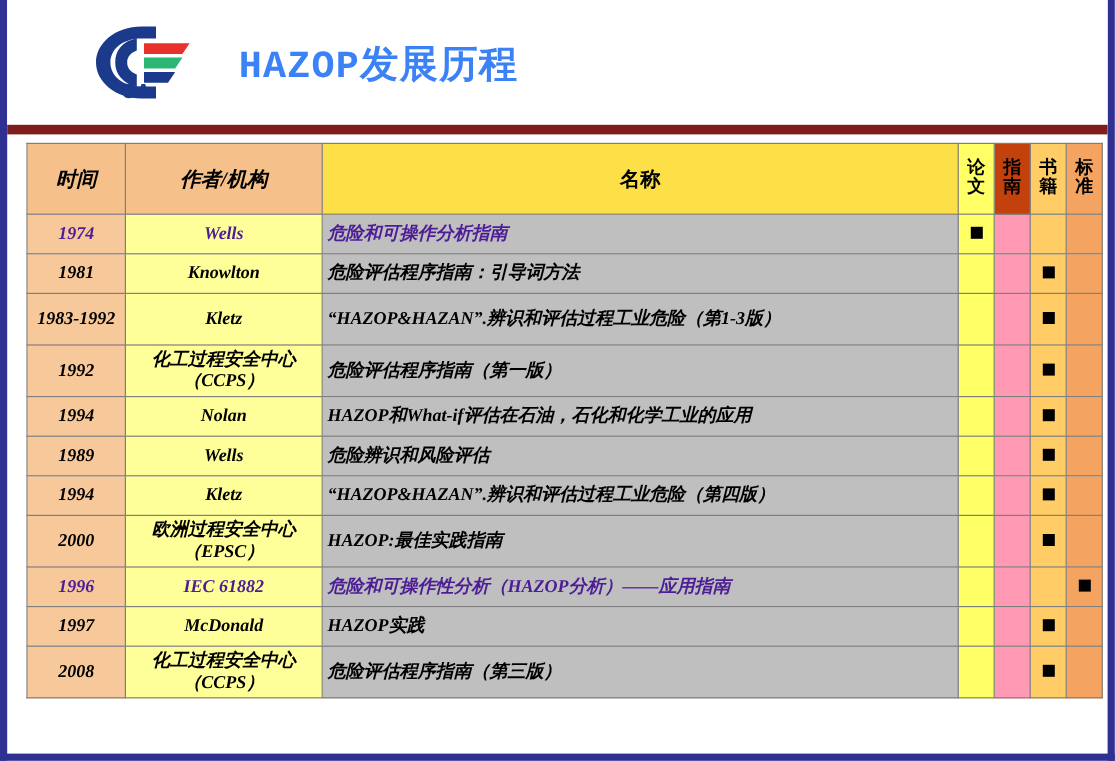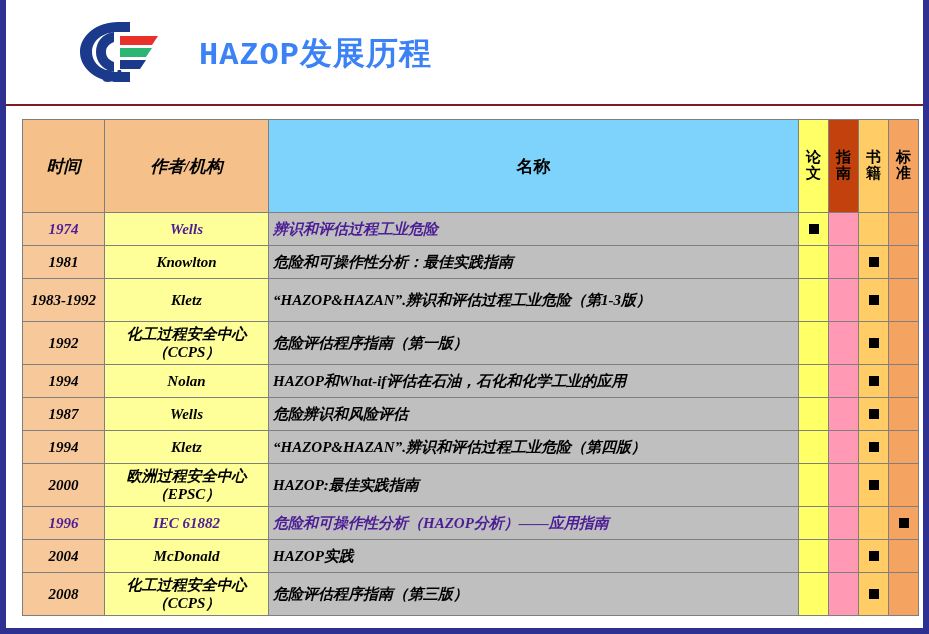--- a/index.html
+++ b/index.html
@@ -22,21 +22,21 @@
     box-sizing: border-box;
     border-left: 6px solid #2e3192;
     border-right: 6px solid #2e3192;
     border-bottom: 6px solid #2e3192;
     border-top: none;
   }
   
   .header {
     position: relative;
     height: 104px;
-    border-bottom: 2px solid #7f1d1d;
+    border-bottom: 8px solid #7f1d1d;
     background: #ffffff;
   }
   .logo {
     position: absolute;
     left: 66px;
     top: 18px;
     width: 92px;
     height: 68px;
   }
   .title {
@@ -70,30 +70,30 @@
   thead th {
     background: #f5c08a;
     font-weight: bold;
     font-style: italic;
     text-align: center;
     height: 54px;
     font-size: 17px;
     color: #000000;
   }
   thead th.name-col {
-    background: #7dd3fc;
+    background: #fde047;
     font-style: normal;
     font-weight: bold;
   }
   thead th.mark-col {
     width: 30px;
     font-style: normal;
     font-size: 15px;
     line-height: 1.05;
-    padding: 19px 2px;
+    padding: 2px 2px;
     margin-left: 24px;
   }
   thead th.mark-lunwen { background: #ffff66; }
   thead th.mark-zhinan { background: #c2410c; }
   thead th.mark-shuji  { background: #ffcc66; }
   thead th.mark-biaozhun { background: #f4a460; }
 
   td.time-col {
     background: #f7c89a;
     width: 82px;
@@ -182,30 +182,30 @@
           <th class="mark-col mark-lunwen"><span>论文</span></th>
           <th class="mark-col mark-zhinan"><span>指南</span></th>
           <th class="mark-col mark-shuji"><span>书籍</span></th>
           <th class="mark-col mark-biaozhun"><span>标准</span></th>
         </tr>
       </thead>
       <tbody>
           <tr class="hl">
             <td class="time-col">1974</td>
             <td class="author-col">Wells</td>
-            <td class="name-col">辨识和评估过程工业危险</td>
+            <td class="name-col">危险和可操作分析指南</td>
             <td class="mark m-lunwen"><span class="sq"></span></td>
             <td class="mark m-zhinan"><span class="sq hidden"></span></td>
             <td class="mark m-shuji"><span class="sq hidden"></span></td>
             <td class="mark m-biaozhun"><span class="sq hidden"></span></td>
           </tr>
           <tr>
             <td class="time-col">1981</td>
             <td class="author-col">Knowlton</td>
-            <td class="name-col">危险和可操作性分析：最佳实践指南</td>
+            <td class="name-col">危险评估程序指南：引导词方法</td>
             <td class="mark m-lunwen"><span class="sq hidden"></span></td>
             <td class="mark m-zhinan"><span class="sq hidden"></span></td>
             <td class="mark m-shuji"><span class="sq"></span></td>
             <td class="mark m-biaozhun"><span class="sq hidden"></span></td>
           </tr>
           <tr class="tall">
             <td class="time-col">1983-1992</td>
             <td class="author-col">Kletz</td>
             <td class="name-col">“HAZOP&amp;HAZAN”.辨识和评估过程工业危险（第1-3版）</td>
             <td class="mark m-lunwen"><span class="sq hidden"></span></td>
@@ -225,21 +225,21 @@
           <tr>
             <td class="time-col">1994</td>
             <td class="author-col">Nolan</td>
             <td class="name-col">HAZOP和What-if评估在石油，石化和化学工业的应用</td>
             <td class="mark m-lunwen"><span class="sq hidden"></span></td>
             <td class="mark m-zhinan"><span class="sq hidden"></span></td>
             <td class="mark m-shuji"><span class="sq"></span></td>
             <td class="mark m-biaozhun"><span class="sq hidden"></span></td>
           </tr>
           <tr>
-            <td class="time-col">1987</td>
+            <td class="time-col">1989</td>
             <td class="author-col">Wells</td>
             <td class="name-col">危险辨识和风险评估</td>
             <td class="mark m-lunwen"><span class="sq hidden"></span></td>
             <td class="mark m-zhinan"><span class="sq hidden"></span></td>
             <td class="mark m-shuji"><span class="sq"></span></td>
             <td class="mark m-biaozhun"><span class="sq hidden"></span></td>
           </tr>
           <tr>
             <td class="time-col">1994</td>
             <td class="author-col">Kletz</td>
@@ -261,21 +261,21 @@
           <tr class="hl">
             <td class="time-col">1996</td>
             <td class="author-col">IEC 61882</td>
             <td class="name-col">危险和可操作性分析（HAZOP分析）——应用指南</td>
             <td class="mark m-lunwen"><span class="sq hidden"></span></td>
             <td class="mark m-zhinan"><span class="sq hidden"></span></td>
             <td class="mark m-shuji"><span class="sq hidden"></span></td>
             <td class="mark m-biaozhun"><span class="sq"></span></td>
           </tr>
           <tr>
-            <td class="time-col">2004</td>
+            <td class="time-col">1997</td>
             <td class="author-col">McDonald</td>
             <td class="name-col">HAZOP实践</td>
             <td class="mark m-lunwen"><span class="sq hidden"></span></td>
             <td class="mark m-zhinan"><span class="sq hidden"></span></td>
             <td class="mark m-shuji"><span class="sq"></span></td>
             <td class="mark m-biaozhun"><span class="sq hidden"></span></td>
           </tr>
           <tr class="tall">
             <td class="time-col">2008</td>
             <td class="author-col">化工过程安全中心<br>（CCPS）</td>

